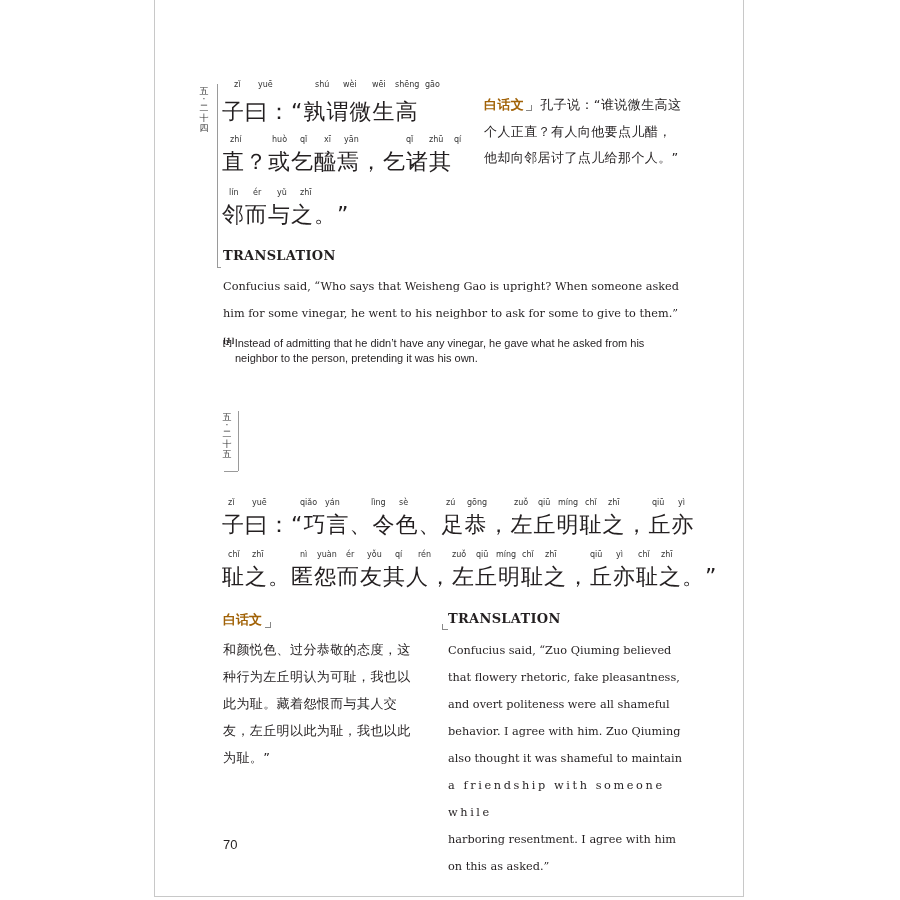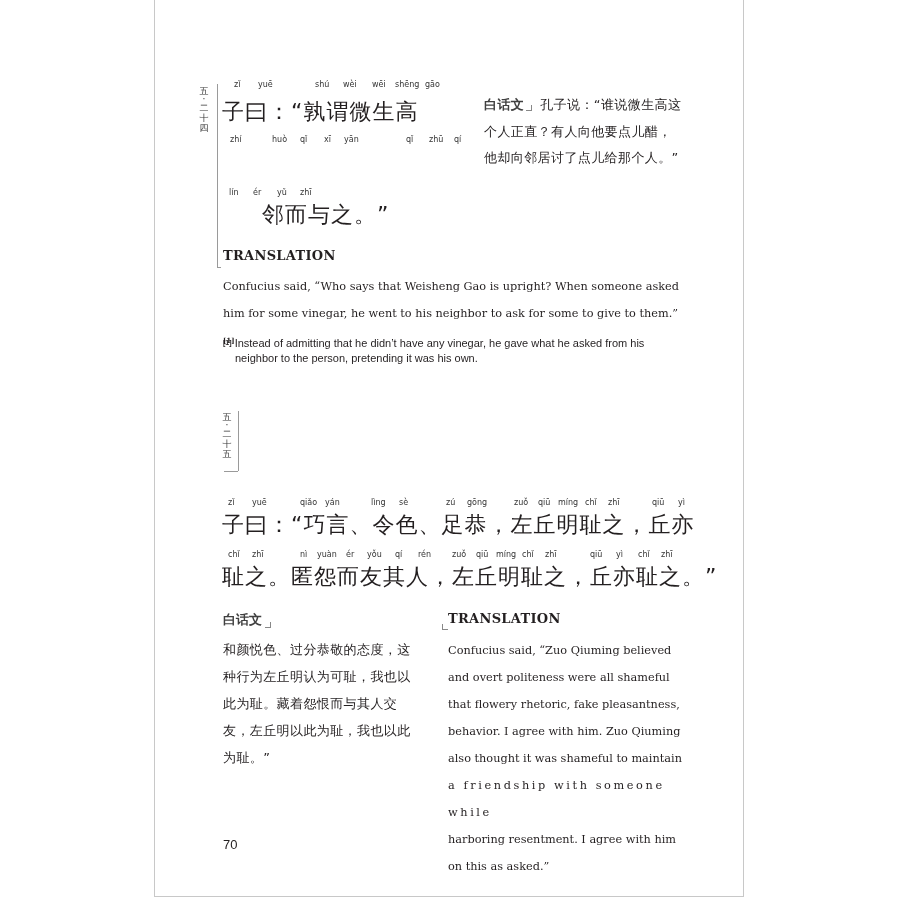--- a/index.html
+++ b/index.html
@@ -6,21 +6,21 @@
     body { width: 900px; height: 900px; position: relative; overflow: hidden; font-family: "DejaVu Sans", sans-serif; color: #231f20; }
     .page { position: absolute; left: 154px; top: -2px; width: 590px; height: 899px; border: 1.5px solid #c8c8c8; background: #fff; box-sizing: border-box; }
     .abs { position: absolute; }
     .sec-num { font-size: 9px; line-height: 10px; width: 10px; text-align: center; color: #333; font-family: "DejaVu Sans", sans-serif; }
     .vline { border-left: 1px solid #9a9a9a; }
     .hfoot { border-top: 1px solid #9a9a9a; width: 4px; }
     .ruby-line { position: absolute; white-space: nowrap; }
     .py { position: absolute; font-size: 8px; color: #333; font-family: "DejaVu Sans", sans-serif; white-space: nowrap; }
     .hz { position: absolute; font-size: 22px; color: #231f20; font-family: "DejaVu Sans", sans-serif; white-space: nowrap; letter-spacing: 1px; }
     .head-tr { font-family: "DejaVu Serif", serif; font-weight: bold; font-size: 13px; letter-spacing: 0.3px; color: #231f20; }
-    .head-bh { font-family: "DejaVu Sans", sans-serif; font-weight: bold; font-size: 13px; color: #404040; }
+    .head-bh { font-family: "DejaVu Sans", sans-serif; font-weight: bold; font-size: 13px; color: #a16207; }
     .serif-body { font-family: "DejaVu Serif", serif; font-size: 11.3px; line-height: 27px; color: #231f20; }
     .cn-body { font-family: "DejaVu Sans", sans-serif; font-size: 13px; line-height: 27px; color: #231f20; letter-spacing: 0.4px; }
     .footnote { font-family: "Liberation Sans", sans-serif; font-size: 11px; line-height: 15px; color: #231f20; }
     .sup { font-size: 7px; font-weight: bold; vertical-align: super; }
     .corner { position: absolute; width: 5px; height: 5px; border-right: 1px solid #888; border-bottom: 1px solid #888; }
     .corner-l { position: absolute; width: 5px; height: 5px; border-left: 1px solid #888; border-bottom: 1px solid #888; }
   </style>
 </head>
 <body>
 
@@ -51,28 +51,29 @@
 
   <div class="ruby-line" style="left:222px; top:135px; width:240px; height:44px;">
     <span class="py" style="left:8px;top:0">zhí</span>
     <span class="py" style="left:50px;top:0">huò</span>
     <span class="py" style="left:78px;top:0">qǐ</span>
     <span class="py" style="left:102px;top:0">xī</span>
     <span class="py" style="left:122px;top:0">yān</span>
     <span class="py" style="left:184px;top:0">qǐ</span>
     <span class="py" style="left:207px;top:0">zhū</span>
     <span class="py" style="left:232px;top:0">qí</span>
+    <span class="hz" style="left:0;top:12px;">直？或乞醯焉，乞诸其</span>
   </div>
 
   <div class="ruby-line" style="left:222px; top:188px; width:240px; height:44px;">
     <span class="py" style="left:7px;top:0">lín</span>
     <span class="py" style="left:31px;top:0">ér</span>
     <span class="py" style="left:55px;top:0">yǔ</span>
     <span class="py" style="left:78px;top:0">zhī</span>
-    <span class="hz" style="left:0;top:12px;margin-left:40px;">邻而与之。”</span>
+    <span class="hz" style="left:0;top:12px;">邻而与之。”</span>
   </div>
 </div>
 
 <div class="abs head-tr" style="left:223px; top:248px;">TRANSLATION</div>
 
 <div class="abs" style="left:484px; top:92px; width:200px;">
   <div class="cn-body" style="line-height:26.5px;">
     <span class="head-bh">白话文</span><span style="display:inline-block;width:5px;height:5px;border-right:1px solid #888;border-bottom:1px solid #888;margin:0 8px 0 2px;vertical-align:-2px;"></span><span>孔子说：“谁说微生高这个人正直？有人向他要点儿醋，他却向邻居讨了点儿给那个人。”</span>
   </div>
 </div>
@@ -145,22 +146,22 @@
   <div>种行为左丘明认为可耻，我也以</div>
   <div>此为耻。藏着怨恨而与其人交</div>
   <div>友，左丘明以此为耻，我也以此</div>
   <div>为耻。”</div>
 </div>
 
 <div class="corner-l" style="left:442px; top:624px;"></div>
 <div class="abs head-tr" style="left:448px; top:611px;">TRANSLATION</div>
 <div class="abs serif-body" style="left:448px; top:637px; width:240px;">
   <div>Confucius said, “Zuo Qiuming believed</div>
+  <div>that flowery rhetoric, fake pleasantness,</div>
   <div>and overt politeness were all shameful</div>
-  <div>that flowery rhetoric, fake pleasantness,</div>
   <div>behavior. I agree with him. Zuo Qiuming</div>
   <div>also thought it was shameful to maintain</div>
   <div style="letter-spacing:2.6px;">a friendship with someone while</div>
   <div>harboring resentment. I agree with him</div>
   <div>on this as asked.”</div>
 </div>
 
 <div class="abs" style="left:223px; top:837px; font-family:'Liberation Sans', sans-serif; font-size:13px; color:#231f20;text-align:right;">70</div>
 
 </body></html>

